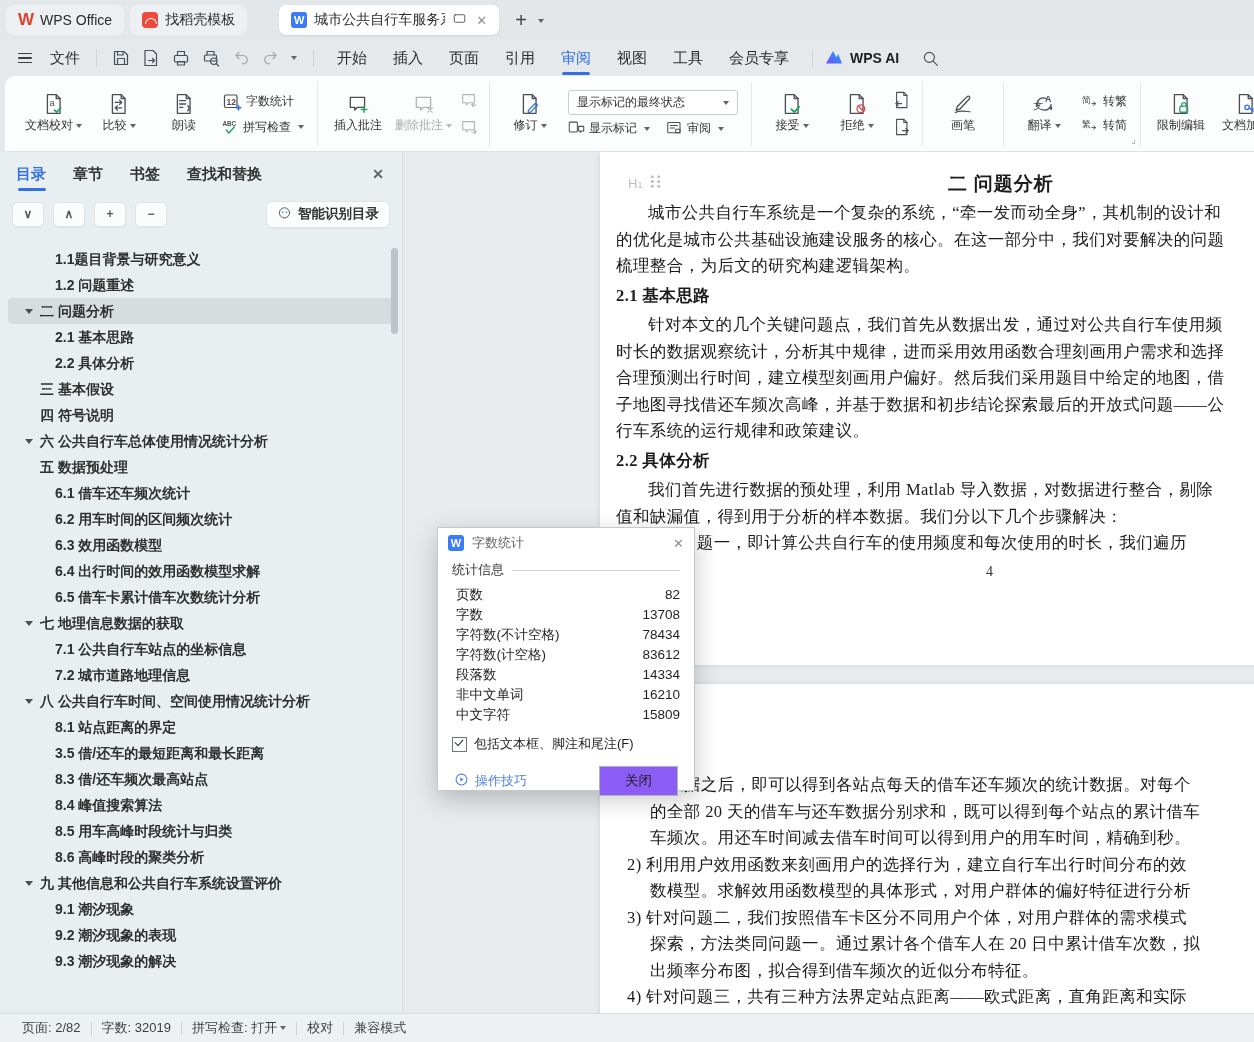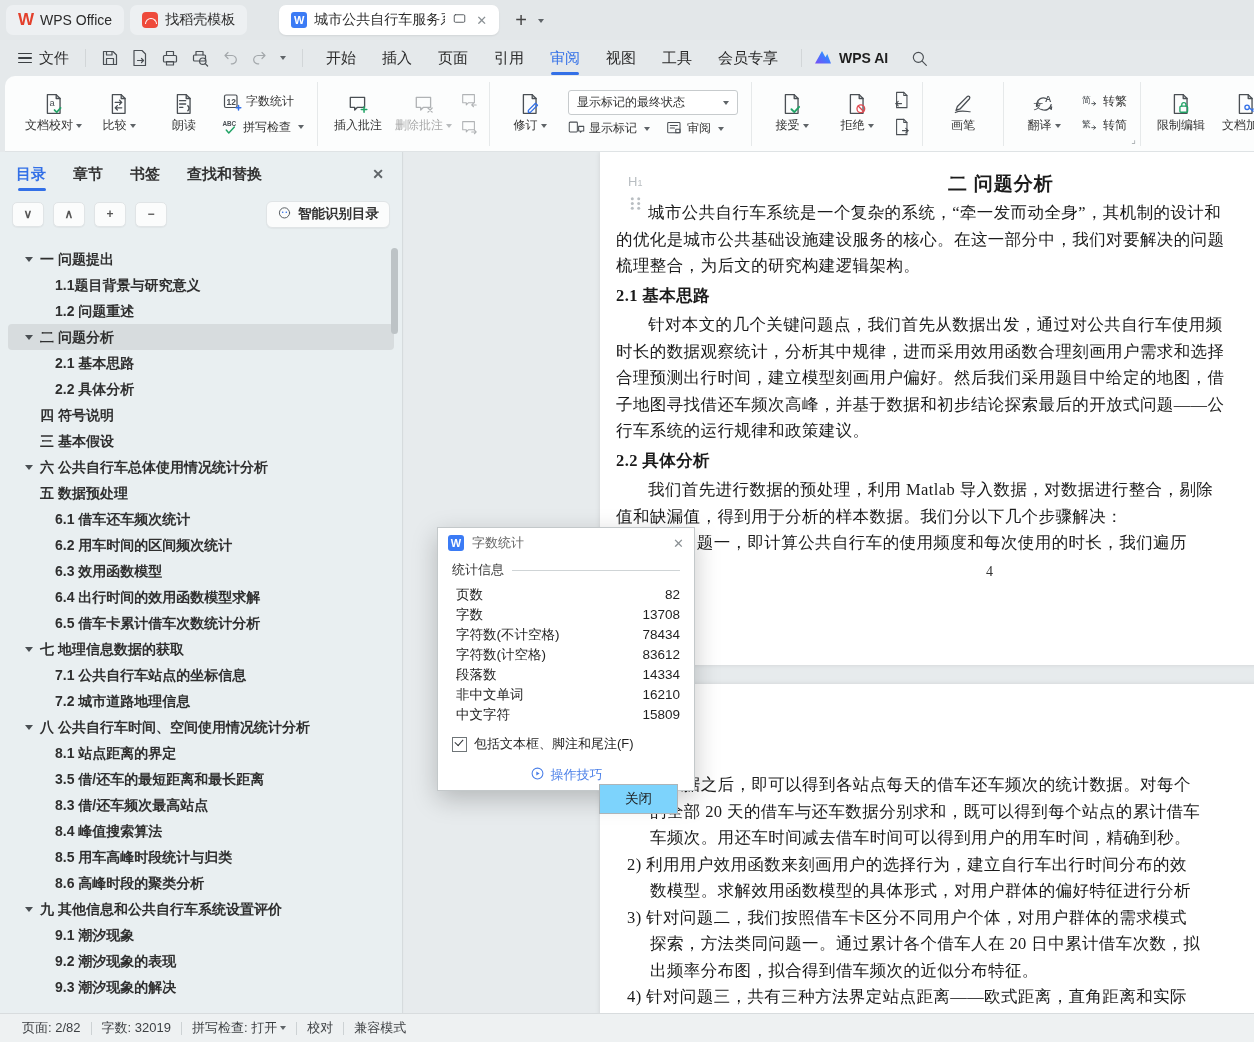--- a/index.html
+++ b/index.html
@@ -12,21 +12,21 @@
   .tab .ttl{white-space:nowrap;overflow:hidden;max-width:138px;}
   .wpslogo{font-weight:800;font-size:17px;color:#e3402c;letter-spacing:-1px;}
   .docerlogo{width:16px;height:16px;border-radius:4px;background:#ee4a3b;position:relative;flex:none;}
   .docerlogo::after{content:"";position:absolute;left:3px;top:6px;width:10px;height:5px;border:1.6px solid #fff;border-bottom:none;border-radius:8px 8px 0 0;}
   .writerlogo{width:16px;height:16px;border-radius:3px;background:#3b7bf5;color:#fff;font-size:11px;font-weight:bold;display:flex;align-items:center;justify-content:center;flex:none;}
   .tabx{color:#8a9094;font-size:13px;margin-left:2px;}
   .tabplus{font-size:20px;color:#444;margin:0 8px 0 10px;}
   .tabchev{margin-top:2px;}
   
   .menubar{position:absolute;top:40px;left:0;right:0;height:36px;display:flex;align-items:center;font-size:15px;color:#2b2b2b;padding-left:12px;}
-  .filebtn{display:flex;align-items:center;gap:7px;padding:0 6px;}
+  .filebtn{display:flex;align-items:center;gap:18px;padding:0 6px;}
   .hamb{display:inline-block;width:14px;}
   .hamb i{display:block;height:1.6px;background:#3c4043;margin:3px 0;border-radius:1px;}
   .vsep{width:1px;height:18px;background:#d2d6d8;margin:0 10px;flex:none;}
   .qicon{width:28px;height:26px;display:flex;align-items:center;justify-content:center;border-radius:4px;}
   .qicon.mut{opacity:.42;}
   .menuitem{padding:0 13px;height:36px;display:flex;align-items:center;position:relative;}
   .menuitem.active{color:#3370e7;}
   .menuitem.active::after{content:"";position:absolute;left:50%;transform:translateX(-50%);bottom:1px;width:28px;height:3px;border-radius:2px;background:#3370e7;}
   .ailabel{font-size:14px;font-weight:600;color:#1f1f1f;margin-left:5px;}
   
@@ -68,37 +68,37 @@
   .page4{top:0;height:513px;padding-top:16px;box-sizing:border-box;}
   .page5{top:532px;height:400px;padding-top:88px;box-sizing:border-box;}
   .line{height:26.5px;line-height:26.5px;white-space:nowrap;font-size:16.5px;color:#1b1b1b;font-family:"Liberation Serif",serif;letter-spacing:.4px;}
   .line.h1{font-size:19px;font-weight:bold;padding-left:348px;height:32px;line-height:32px;letter-spacing:1px;}
   .line.h2{font-weight:bold;padding-left:16px;margin:3px 0;}
   .line.indent{padding-left:48px;}
   .line.body{padding-left:16px;}
   .line.list{padding-left:27px;}
   .line.cont{padding-left:50px;}
   .pagenum{position:absolute;top:412px;left:386px;font-size:14px;color:#333;font-family:"Liberation Serif",serif;}
-  .h1marker{position:absolute;top:22px;left:28px;display:flex;align-items:center;gap:7px;color:#b9bec2;font-size:13px;flex-direction:column;}
+  .h1marker{position:absolute;top:22px;left:28px;display:flex;align-items:center;gap:7px;color:#b9bec2;font-size:13px;}
   .h1marker .sub{font-size:9px;}
   
   .dialog{position:absolute;left:437px;top:527px;width:258px;height:264px;background:#fff;border:1px solid #c3c8ca;box-shadow:0 8px 24px rgba(0,0,0,.22);box-sizing:border-box;z-index:50;}
   .dlg-title{height:30px;display:flex;align-items:center;padding:0 10px;gap:8px;}
   .dlg-title .t{flex:1;font-size:13px;color:#666;}
   .dlg-title .x{color:#8a9094;font-size:13px;}
   .dlg-body{padding:0 14px;}
   .dlg-group{display:flex;align-items:center;gap:8px;font-size:13px;color:#333;margin:3px 0 6px;}
   .dlg-group .gline{flex:1;height:1px;background:#cfd4d6;}
   .dlg-row{display:flex;justify-content:space-between;font-size:13.5px;color:#1f1f1f;height:20px;line-height:20px;padding-left:4px;}
   .dlg-check{display:flex;align-items:center;gap:7px;font-size:13px;color:#1f1f1f;margin-top:10px;}
   .cbox{width:13px;height:13px;border:1px solid #6f7578;background:#fff;position:relative;flex:none;}
   .cbox::after{content:"";position:absolute;left:2px;top:1px;width:7px;height:4px;border:1.8px solid #2f3337;border-top:none;border-right:none;transform:rotate(-48deg);}
-  .dlg-foot{display:flex;align-items:center;margin-top:13px;padding:0 2px;flex-direction:column;}
+  .dlg-foot{display:flex;align-items:center;margin-top:13px;padding:0 2px;}
   .tips{display:flex;align-items:center;gap:6px;color:#4a7fe8;font-size:13px;}
-  .dlg-btn{margin-left:auto;width:77px;height:28px;background:#7dd3fc;border:1px solid #aeb4b7;font-size:13.5px;color:#1f1f1f;display:flex;align-items:center;justify-content:center;}
+  .dlg-btn{margin-left:auto;width:77px;height:28px;background:#8b5cf6;border:1px solid #aeb4b7;font-size:13.5px;color:#1f1f1f;display:flex;align-items:center;justify-content:center;}
   
   .statusbar{position:absolute;left:0;right:0;bottom:0;height:28px;background:#eef1f2;border-top:1px solid #d8dcde;display:flex;align-items:center;font-size:13px;color:#3c3f42;padding-left:12px;}
   .st-item{padding:0 10px;display:flex;align-items:center;}
   .st-sep{width:1px;height:13px;background:#cdd2d4;}
   svg{flex:none;}
 </style>
 </head>
 <body>
 
 <div class="app">
@@ -439,28 +439,27 @@
         <div class="smart-btn">
           <span id="smart-ic"><svg width="15" height="15" viewBox="0 0 20 20" fill="none" stroke="#4a4f54" stroke-width="1.2" stroke-linecap="round" stroke-linejoin="round">
                 <circle cx="10" cy="10.5" r="6.8"></circle>
                 <circle cx="7.6" cy="9.6" r="1.1" fill="#3370e7" stroke="none"></circle>
                 <circle cx="12.4" cy="9.6" r="1.1" fill="#3370e7" stroke="none"></circle>
               </svg></span>
           <span>智能识别目录</span>
         </div>
       </div>
       <div class="toclist" id="toclist">
-          <div class="toc-item"><span class="arr"></span><span>一 问题提出</span></div>
           <div class="toc-item lvl1"><span>1.1题目背景与研究意义</span></div>
           <div class="toc-item lvl1"><span>1.2 问题重述</span></div>
           <div class="toc-item sel"><span class="arr"></span><span>二 问题分析</span></div>
           <div class="toc-item lvl1"><span>2.1 基本思路</span></div>
           <div class="toc-item lvl1"><span>2.2 具体分析</span></div>
+          <div class="toc-item"><span>三 基本假设</span></div>
           <div class="toc-item"><span>四 符号说明</span></div>
-          <div class="toc-item"><span>三 基本假设</span></div>
           <div class="toc-item"><span class="arr"></span><span>六 公共自行车总体使用情况统计分析</span></div>
           <div class="toc-item"><span>五 数据预处理</span></div>
           <div class="toc-item lvl1"><span>6.1 借车还车频次统计</span></div>
           <div class="toc-item lvl1"><span>6.2 用车时间的区间频次统计</span></div>
           <div class="toc-item lvl1"><span>6.3 效用函数模型</span></div>
           <div class="toc-item lvl1"><span>6.4 出行时间的效用函数模型求解</span></div>
           <div class="toc-item lvl1"><span>6.5  借车卡累计借车次数统计分析</span></div>
           <div class="toc-item"><span class="arr"></span><span>七 地理信息数据的获取</span></div>
           <div class="toc-item lvl1"><span>7.1 公共自行车站点的坐标信息</span></div>
           <div class="toc-item lvl1"><span>7.2  城市道路地理信息</span></div>

